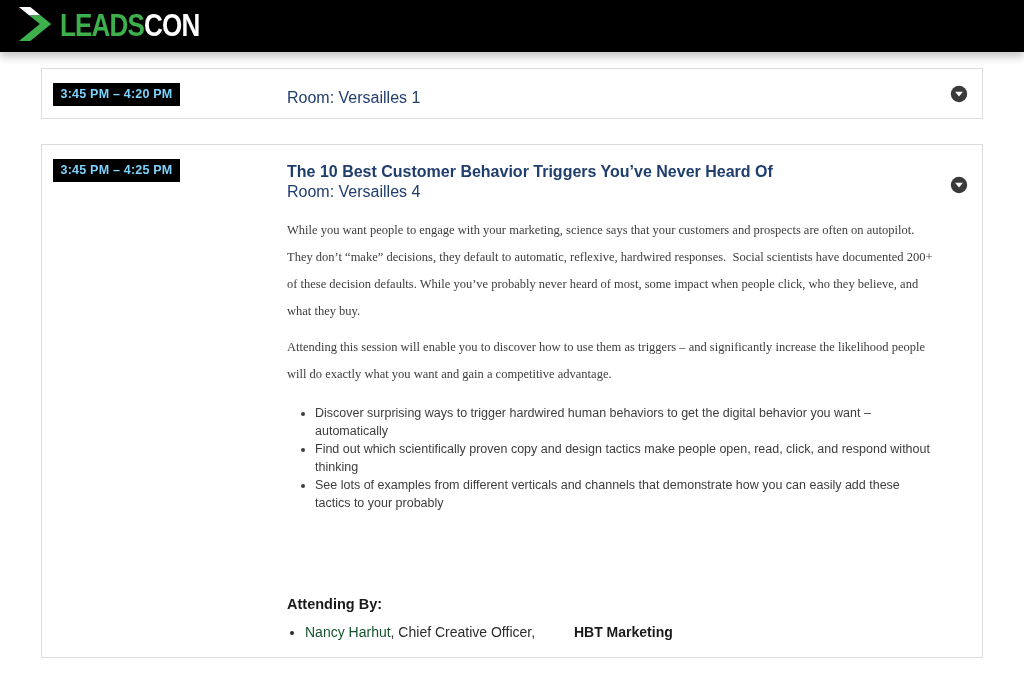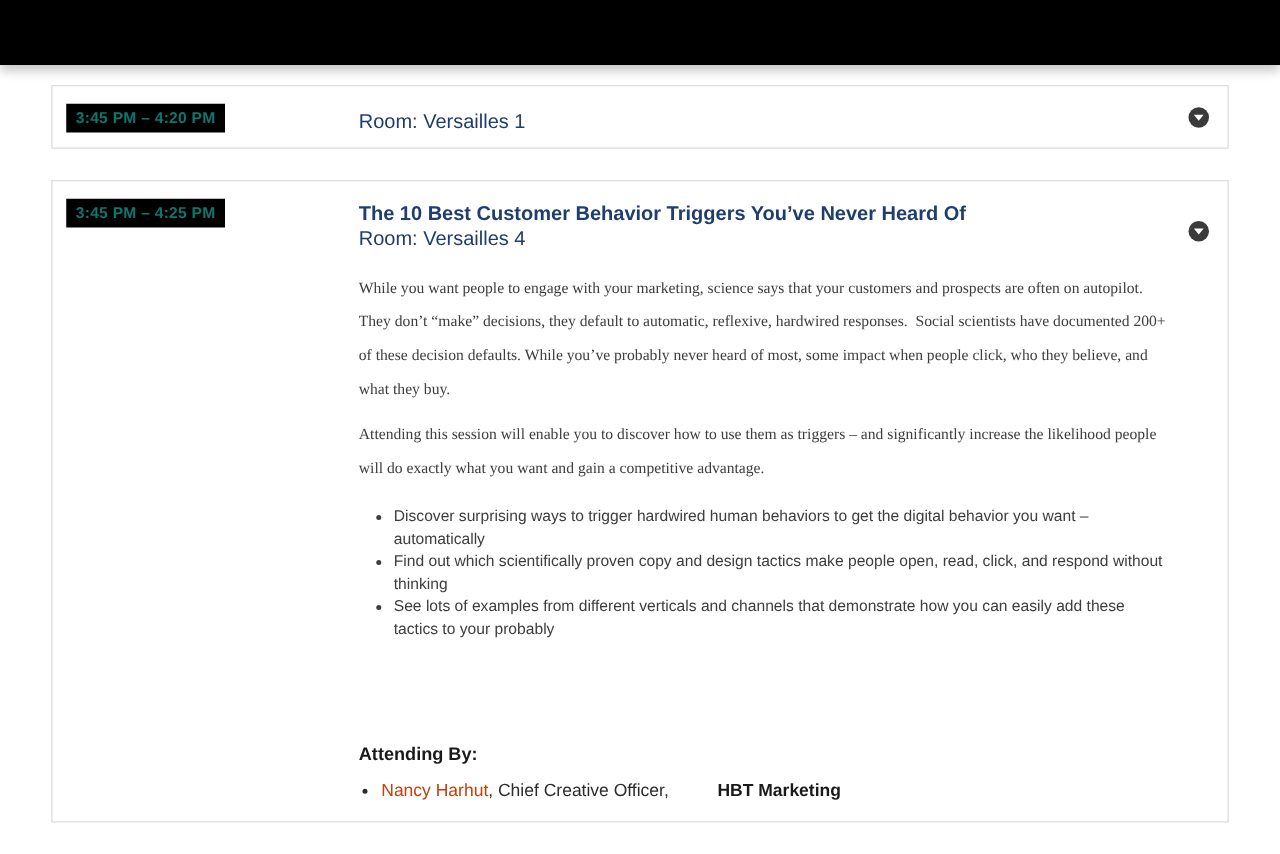--- a/index.html
+++ b/index.html
@@ -18,47 +18,57 @@
   .main-nav { margin-left:auto; display:flex; gap:19px; }
   .main-nav a { color:#ffffff; text-decoration:none; font-size:10.5px; font-weight:700;
     letter-spacing:0.4px; white-space:nowrap; }
 
   
   .content { padding-top:16px; }
   .session-card { width:942px; margin:0 auto 25px auto; background:#fff;
     border:1px solid #dcdcdc; display:flex; padding:12px 10px 12px 11px; }
   .card-left { width:234px; flex:0 0 234px; padding-top:2px; }
   .time-badge { display:inline-block; width:127px; height:23px; line-height:23px;
-    background:#000; color:#0f766e; font-size:12.5px; font-weight:700; text-align:center;
+    background:#000; color:#7dd3fc; font-size:12.5px; font-weight:700; text-align:center;
     letter-spacing:0.2px; white-space:nowrap; }
   .card-main { flex:1 1 auto; padding-top:6px; min-width:0; }
   .session-title { color:#1f3d6d; font-size:16px; font-weight:700; line-height:18px;
     max-width:560px; }
   .session-room { color:#1f3d6d; font-size:16px; line-height:16px; margin-top:3px; }
   .card-right { flex:0 0 38px; display:flex; justify-content:flex-end; padding-right:4px; }
   .session-card.collapsed .card-right { align-items:center; }
   .session-card.expanded .card-right { align-items:flex-start; padding-top:19px; }
   .expand-btn { background:none; border:none; padding:0; cursor:pointer; line-height:0; }
 
   .session-desc { margin-top:17px; color:#3d3d3d; }
   .session-desc p { font-size:12.5px; line-height:27px; margin-bottom:9px; white-space:pre-wrap;font-family:Liberation Serif, serif; }
   .session-desc ul { margin:16px 0 0 28px; }
   .session-desc li { font-size:12.5px; line-height:18px; color:#3d3d3d; }
 
   .presented-by { margin-top:84px; }
   .presented-by-label { font-size:14.5px; font-weight:700; color:#1a1a1a; }
   .presenter-list { margin:11px 0 4px 18px; list-style:disc; }
   .presenter-list li { font-size:14px; color:#2b2b2b; line-height:18px; }
-  .presenter-name { color:#c2410c; text-decoration:none; }
+  .presenter-name { color:#14532d; text-decoration:none; }
   .presenter-company { font-weight:700; color:#1a1a1a;padding-left:35px; }
 </style>
 </head>
 <body>
 
 <header class="site-header">
+  <a class="logo">
+    <span class="logo-mark">
+      <svg width="36" height="38" viewBox="0 0 36 40" aria-hidden="true">
+        <polygon points="0,2 12,2 23,11 11,11" fill="#ffffff"></polygon>
+        <polygon points="11,11 23,11 34,20 22,20" fill="#3db04b"></polygon>
+        <polygon points="22,20 34,20 12,38 0,38" fill="#3db04b"></polygon>
+      </svg>
+    </span>
+    <span class="logo-text"><span class="logo-leads">LEADS</span><span class="logo-con">CON</span></span>
+  </a>
 </header>
 
 <main class="content">
 
   <section class="session-card collapsed">
     <div class="card-left">
       <span class="time-badge">3:45 PM – 4:20 PM</span>
     </div>
     <div class="card-main">
       <div class="session-room">Room: Versailles 1</div>

